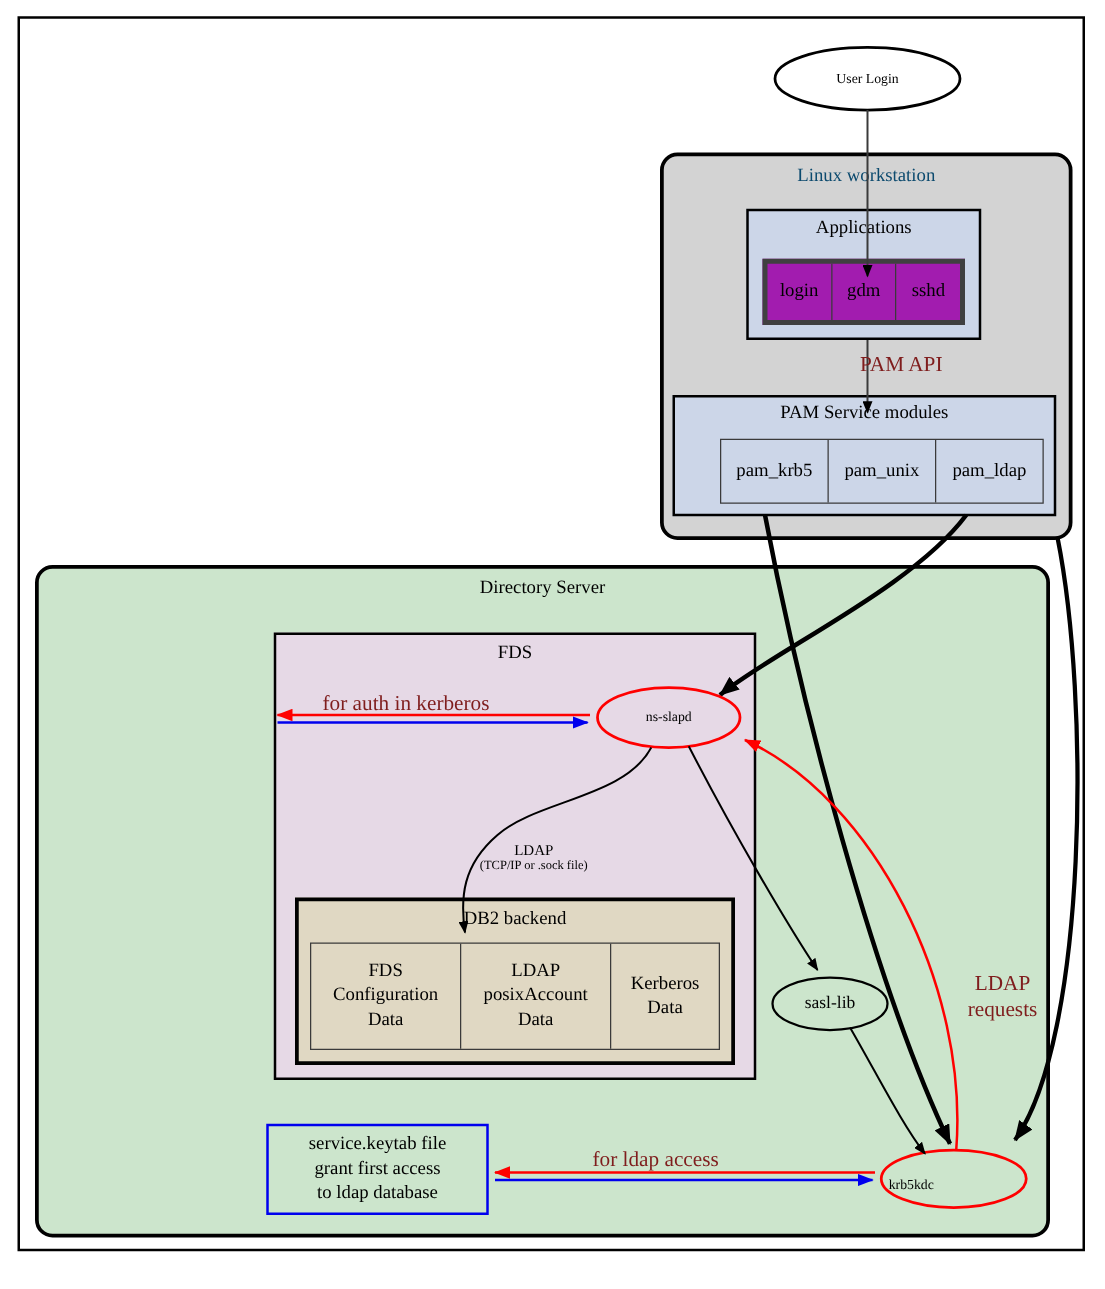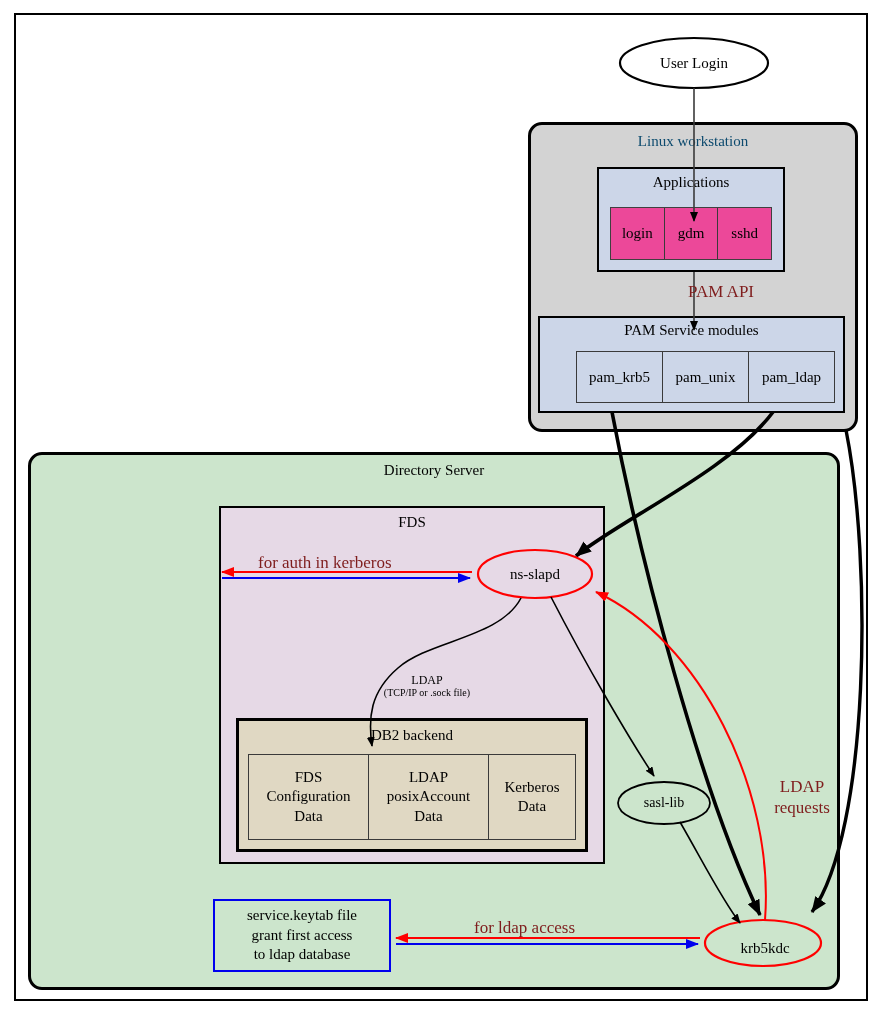--- a/index.html
+++ b/index.html
@@ -44,22 +44,22 @@
     background: #ccd6e8;
     border: 2px solid #000000;
   }
   #applications-title {
     position: absolute; left: 0; top: 5px; width: 100%;
     text-align: center; font-size: 15px;
   }
   #applications-row {
     position: absolute; left: 11px; top: 38px; right: 11px; bottom: 10px;
     display: flex;
-    border: 1px solid #404040;
-    background: #ec4899;
+    border: 4px solid #404040;
+    background: #a21caf;
     justify-content: space-between;
   }
   #applications-row .cell {
     flex: 1 1 0;
     display: flex; align-items: center; justify-content: center;
     font-size: 15px;
     border-right: 1px solid #3a3a3a;
   }
   #applications-row .cell:last-child { border-right: none; }
 
@@ -166,27 +166,27 @@
   }
   #label-ldap-sock {
     left: 357px; top: 673px; width: 140px;
     text-align: center; line-height: 1.2;
   }
   #label-ldap-sock .l1 { font-size: 12px; }
   #label-ldap-sock .l2 { font-size: 10px; }
 
   
   .node-label {
-    font-size: 15px; color: #000; text-align: center;
+    font-size: 11px; color: #000; text-align: center;
     display: flex; align-items: center; justify-content: center;
   }
   #label-user-login { left: 620px; top: 38px;  width: 148px; height: 50px; }
   #label-ns-slapd   { left: 478px; top: 550px; width: 114px; height: 48px; }
   #label-sasl-lib   { left: 618px; top: 782px; width: 92px;  height: 42px; font-size: 14px; }
-  #label-krb5kdc    { left: 707px; top: 920px; width: 116px; height: 56px; }
+  #label-krb5kdc    { left: 671px; top: 920px; width: 116px; height: 56px; }
 
   
   #overlay {
     position: absolute; left: 0; top: 0;
     width: 884px; height: 1031px;
     pointer-events: none;
   }
 </style>
 </head>
 <body>

